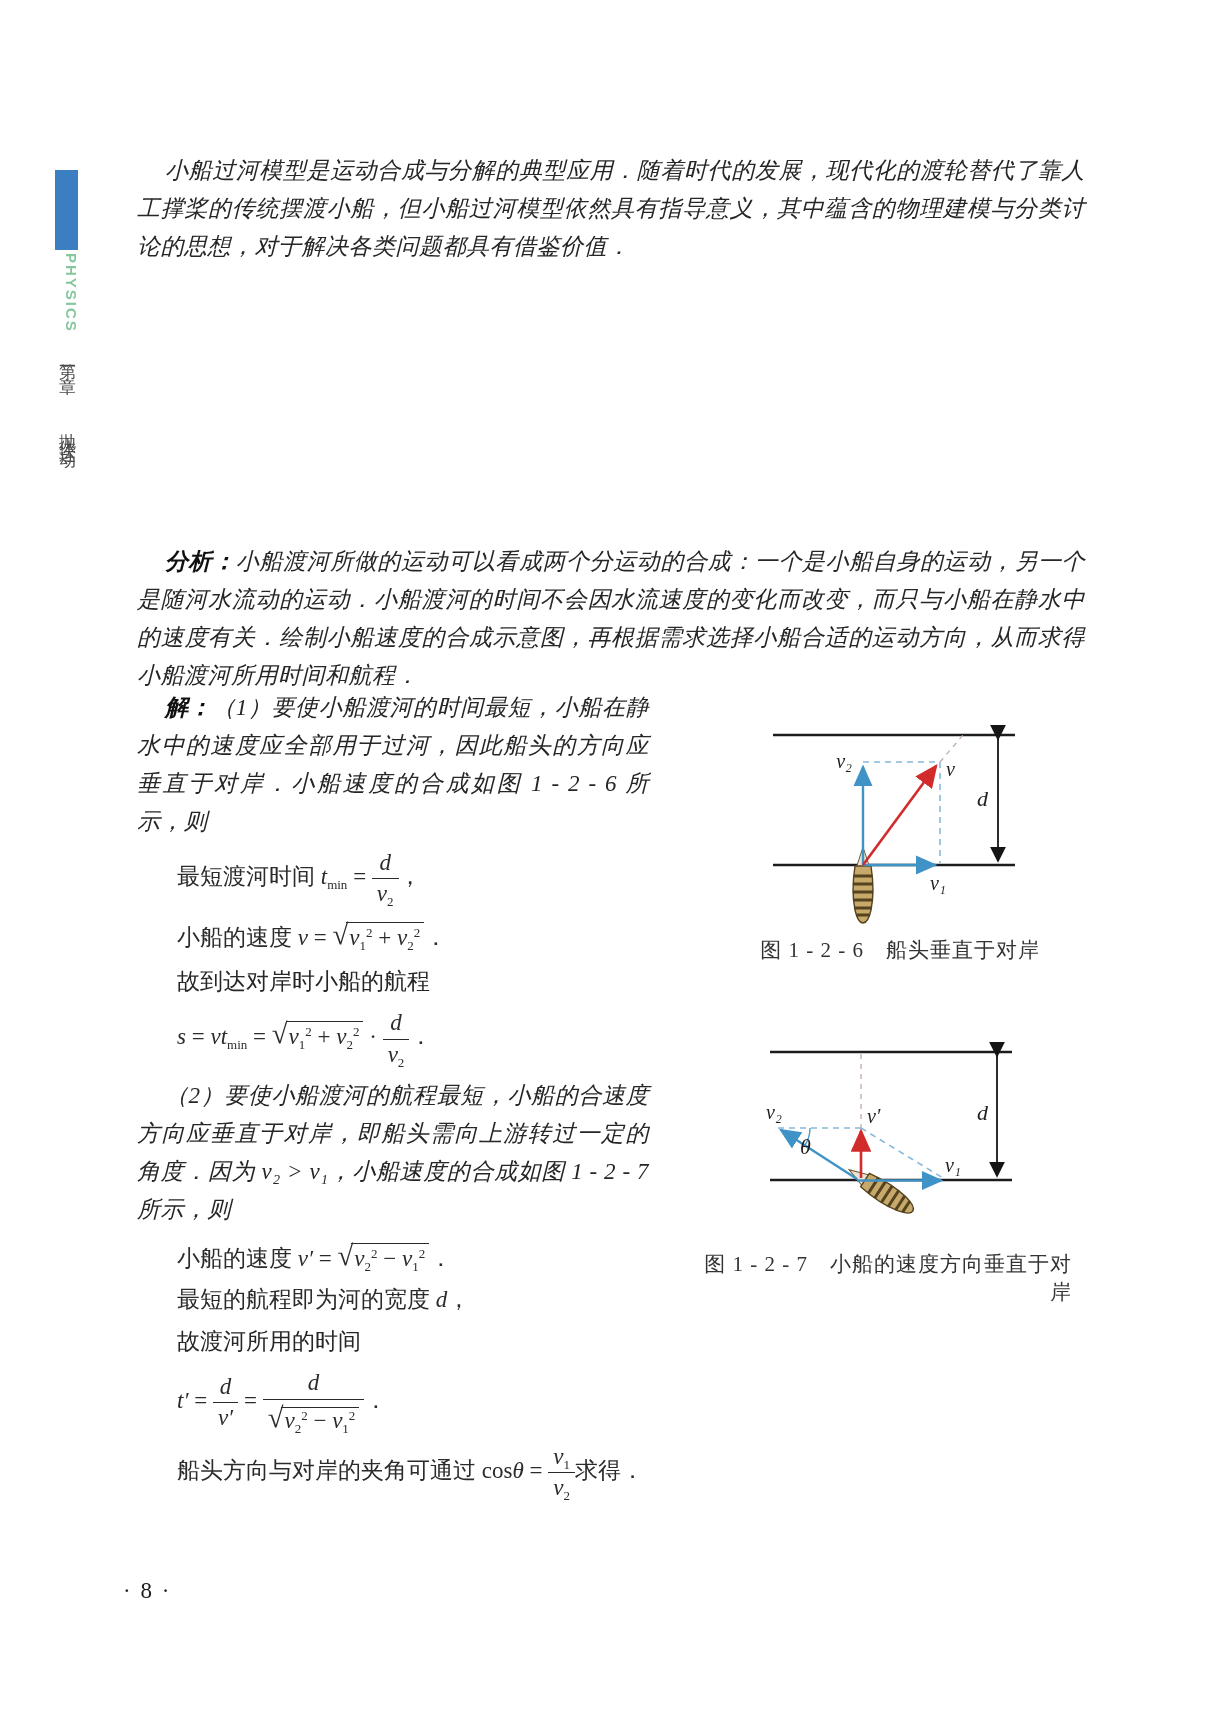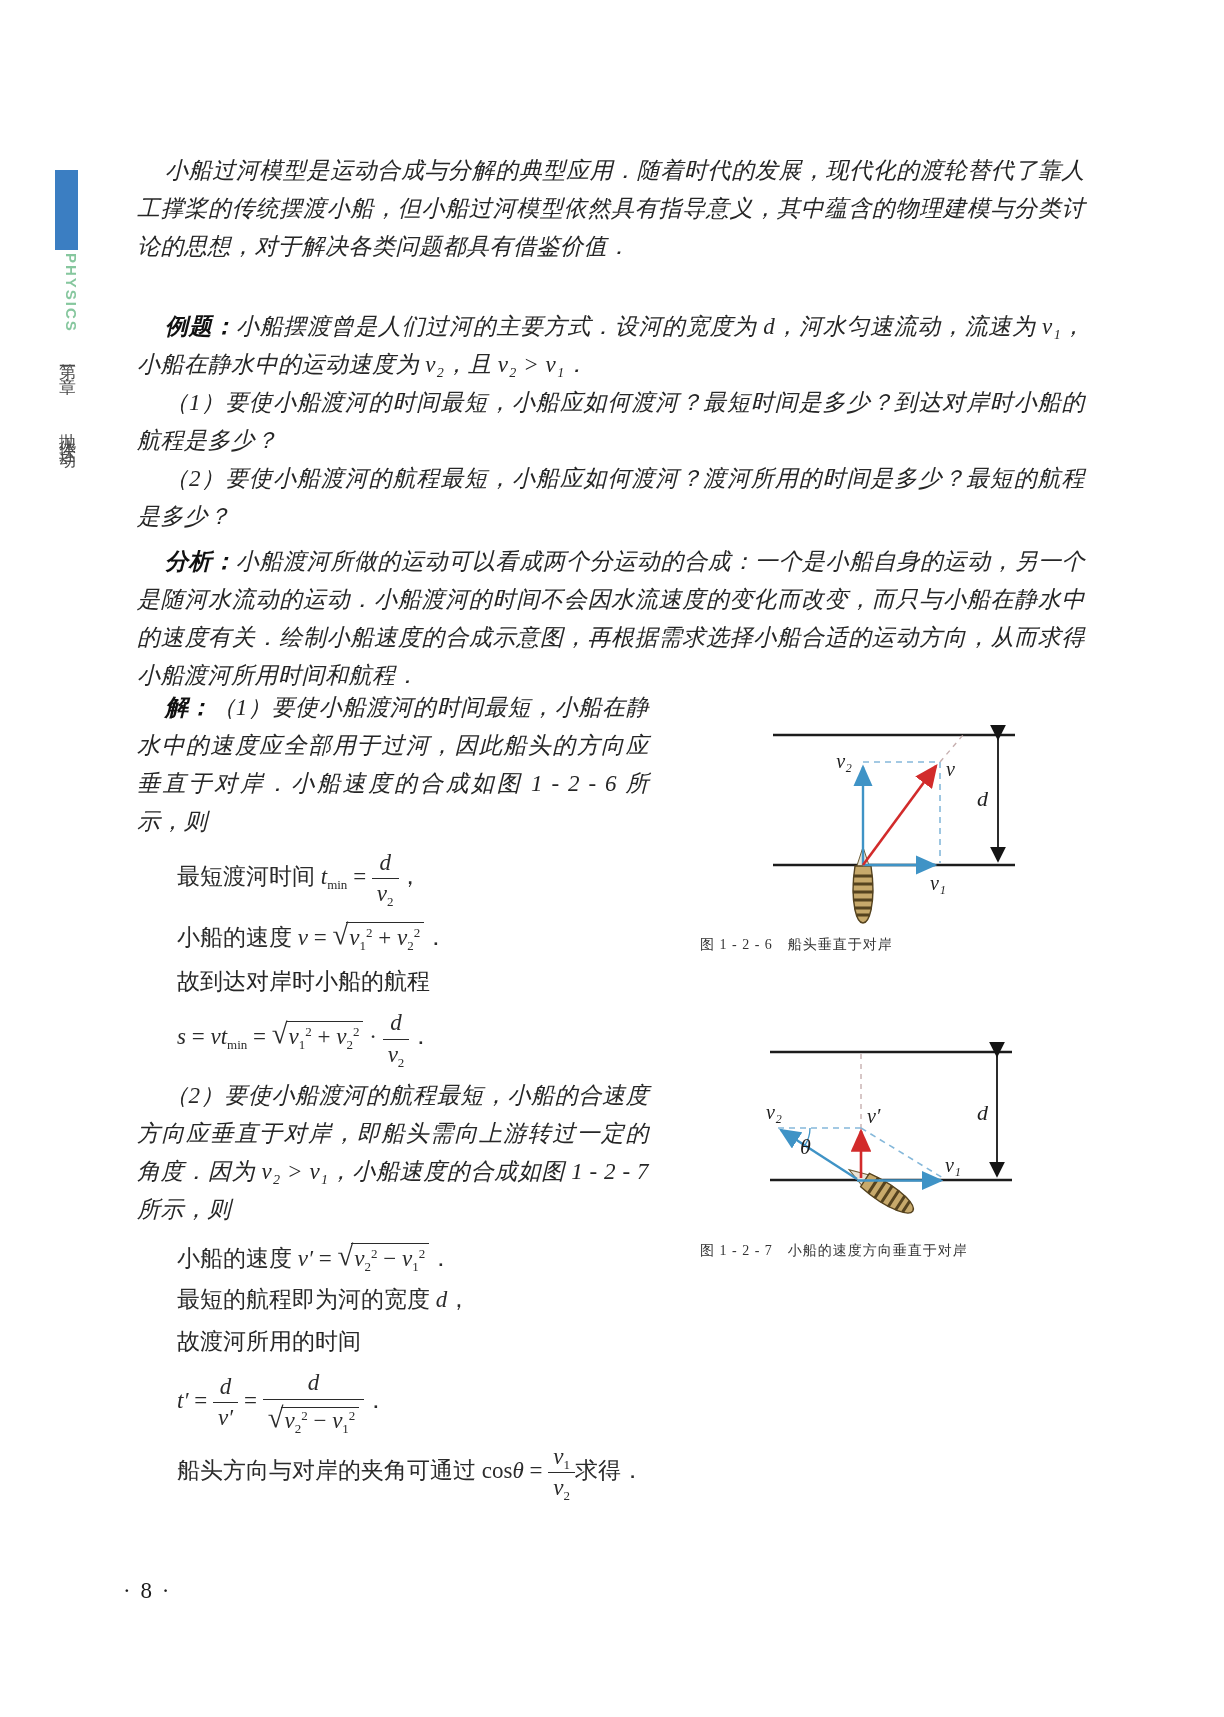--- a/index.html
+++ b/index.html
@@ -33,23 +33,23 @@
   .frac{display:inline-block;vertical-align:middle;text-align:center;line-height:1.15;}
   .fr-n{display:block;border-bottom:1.6px solid #2b2b2b;padding:0 5px 2px;}
   .fr-d{display:block;padding:2px 5px 0;}
   .sqrt{display:inline-block;white-space:nowrap;}
   .rsign{display:inline-block;font-style:normal;font-size:1.25em;transform:translateY(-1px);
          margin-right:-2px;}
   .rad{display:inline-block;border-top:1.6px solid #2b2b2b;padding:0 4px 0 3px;text-align:center;}
 
   
   .fig{position:absolute;margin:0;}
-  .fig figcaption{font-size:14px;color:#333;text-align:left;letter-spacing:1px;}
+  .fig figcaption{font-size:21px;color:#333;text-align:right;letter-spacing:1px;}
   .cap126{width:340px;margin-top:4px;}
-  .cap127{width:372px;margin-top:8px;}
+  .cap127{width:372px;margin-top:16px;}
   .bank{stroke:#1c1c1c;stroke-width:2.6;}
   .vb{stroke:#3f93c6;stroke-width:2.4;}
   .vr{stroke:#d22b2b;stroke-width:2.6;}
   .vk{stroke:#151515;stroke-width:1.8;}
   .dashb{stroke:#85b8da;stroke-width:1.6;stroke-dasharray:6 5;}
   .dashg{stroke:#c7b0b0;stroke-width:1.4;stroke-dasharray:5 5;}
   .arc{stroke:#3f93c6;stroke-width:1.3;fill:none;}
   .lab{font-family:"Liberation Serif","DejaVu Serif",serif;font-style:italic;
        font-size:20px;fill:#1f1f1f;}
   .labd{font-size:22px;}
@@ -63,25 +63,20 @@
 
   <div class="accent-bar"></div>
   <div class="brand">PHYSICS</div>
   <div class="chapter">第一章</div>
   <div class="chapter-title">抛体运动</div>
 
   <div class="blk" style="top:152px">
     <p class="para">小船过河模型是运动合成与分解的典型应用．随着时代的发展，现代化的渡轮替代了靠人工撑桨的传统摆渡小船，但小船过河模型依然具有指导意义，其中蕴含的物理建模与分类讨论的思想，对于解决各类问题都具有借鉴价值．</p>
   </div>
 
-  <div class="blk" style="top:307px">
-    <p class="para"><b class="lbl">例题：</b><span>小船摆渡曾是人们过河的主要方式．设河的宽度为 d，河水匀速流动，流速为 v₁，小船在静水中的运动速度为 v₂，且 v₂ &gt; v₁．</span></p>
-    <p class="para">（1）要使小船渡河的时间最短，小船应如何渡河？最短时间是多少？到达对岸时小船的航程是多少？</p>
-    <p class="para">（2）要使小船渡河的航程最短，小船应如何渡河？渡河所用的时间是多少？最短的航程是多少？</p>
-  </div>
 
   <div class="blk" style="top:542px">
     <p class="para"><b class="lbl">分析：</b><span>小船渡河所做的运动可以看成两个分运动的合成：一个是小船自身的运动，另一个是随河水流动的运动．小船渡河的时间不会因水流速度的变化而改变，而只与小船在静水中的速度有关．绘制小船速度的合成示意图，再根据需求选择小船合适的运动方向，从而求得小船渡河所用时间和航程．</span></p>
   </div>
 
   <div class="blk narrow" style="top:688px">
     <p class="para"><b class="lbl">解：</b><span>（1）要使小船渡河的时间最短，小船在静水中的速度应全部用于过河，因此船头的方向应垂直于对岸．小船速度的合成如图 1 - 2 - 6 所示，则</span></p>
     <div class="formula"><span>最短渡河时间 </span><i>t</i><sub>min</sub><span> = </span><span class="frac"><span class="fr-n"><i>d</i></span><span class="fr-d"><i>v</i><sub>2</sub></span></span><span>，</span></div>
     <div class="formula"><span>小船的速度 </span><i>v</i><span> = </span><span class="sqrt"><span class="rsign">√</span><span class="rad"><i>v</i><sub>1</sub><sup>2</sup><span> + </span><i>v</i><sub>2</sub><sup>2</sup></span></span><span>．</span></div>
     <p class="fline">故到达对岸时小船的航程</p>

